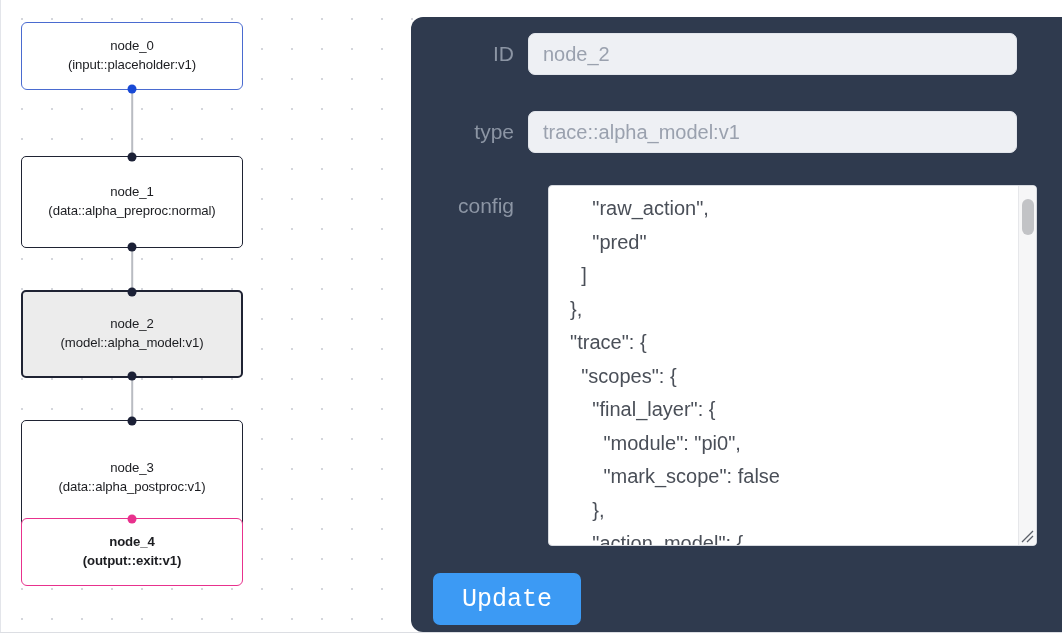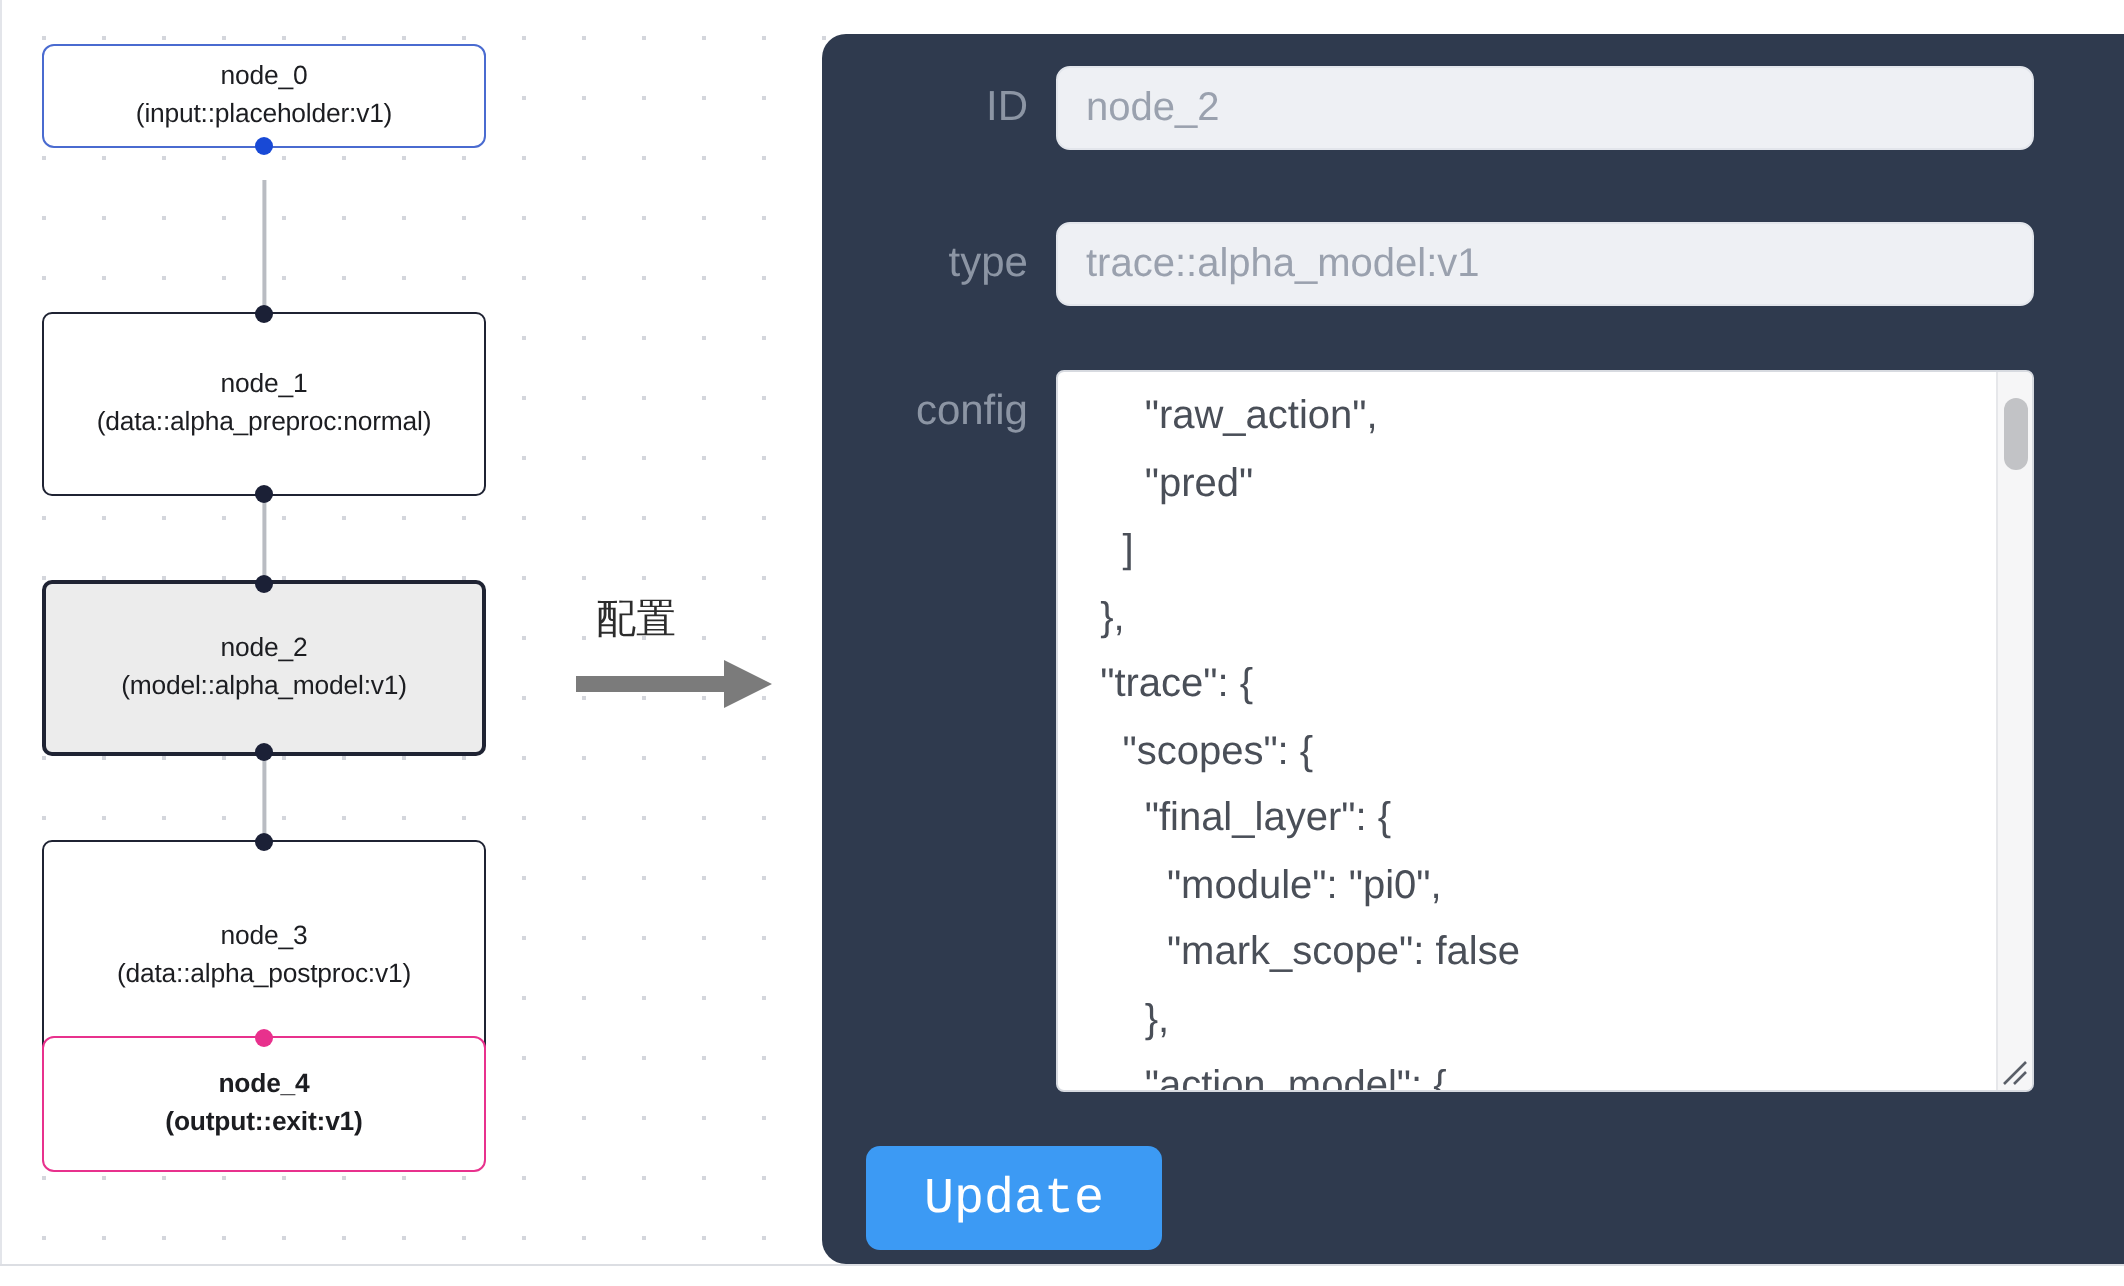--- a/index.html
+++ b/index.html
@@ -135,21 +135,21 @@
     height: 42px;
     display: flex;
     align-items: center;
     overflow: hidden;
     white-space: nowrap;
   }
 
   
   #row-id    { left: 15px; top: 16px; }
   #row-type  { left: 15px; top: 94px; }
-  #row-config{ left: 15px; top: 168px; }
+  #row-config{ left: 15px; top: 168px; gap: 20px; }
 
   #row-id .field-label    { line-height: 42px; height: 42px; }
   #row-type .field-label  { line-height: 42px; height: 42px; }
   #row-config .field-label{ line-height: 42px; height: 42px; }
 
   
   .config-box {
     position: relative;
     box-sizing: border-box;
     width: 489px;
@@ -216,21 +216,21 @@
 
 <div id="canvas">
   <div id="canvas-border-left"></div>
   <div id="canvas-border-bottom"></div>
 
   <div class="edge" style="left:132px; top:90px; height:66px;"></div>
   <div class="edge" style="left:132px; top:248px; height:42px;"></div>
   <div class="edge" style="left:132px; top:378px; height:42px;"></div>
   <div class="edge" style="left:132px; top:512px; height:38px;"></div>
 
-  <div class="node is-input" style="left:21px; top:22px; width:222px; height:52px;">
+  <div class="node is-input" style="left:21px; top:22px; width:222px; height:68px;">
     <span class="nline">node_0</span>
     <span class="nline">(input::placeholder:v1)</span>
     <div class="handle bot blue"></div>
   </div>
 
   <div class="node" style="left:21px; top:156px; width:222px; height:92px;">
     <span class="nline">node_1</span>
     <span class="nline">(data::alpha_preproc:normal)</span>
     <div class="handle top"></div>
     <div class="handle bot"></div>
@@ -249,26 +249,20 @@
     <div class="handle top"></div>
     <div class="handle bot"></div>
   </div>
 
   <div class="node is-output" style="left:21px; top:518px; width:222px; height:68px;font-weight:bold;">
     <span class="nline">node_4</span>
     <span class="nline">(output::exit:v1)</span>
     <div class="handle top pink"></div>
   </div>
 
-  <div id="arrow-group">
-    <div id="arrow-label">配置</div>
-    <svg id="arrow-shape" width="100" height="26" viewBox="0 0 100 26">
-      <path d="M0 9 L74 9 L74 1 L98 13 L74 25 L74 17 L0 17 Z" fill="#7b7b7b"></path>
-    </svg>
-  </div>
 </div>
 
 <div id="panel">
 
   <div class="field-row" id="row-id">
     <div class="field-label">ID</div>
     <div class="field-input">node_2</div>
   </div>
 
   <div class="field-row" id="row-type">

